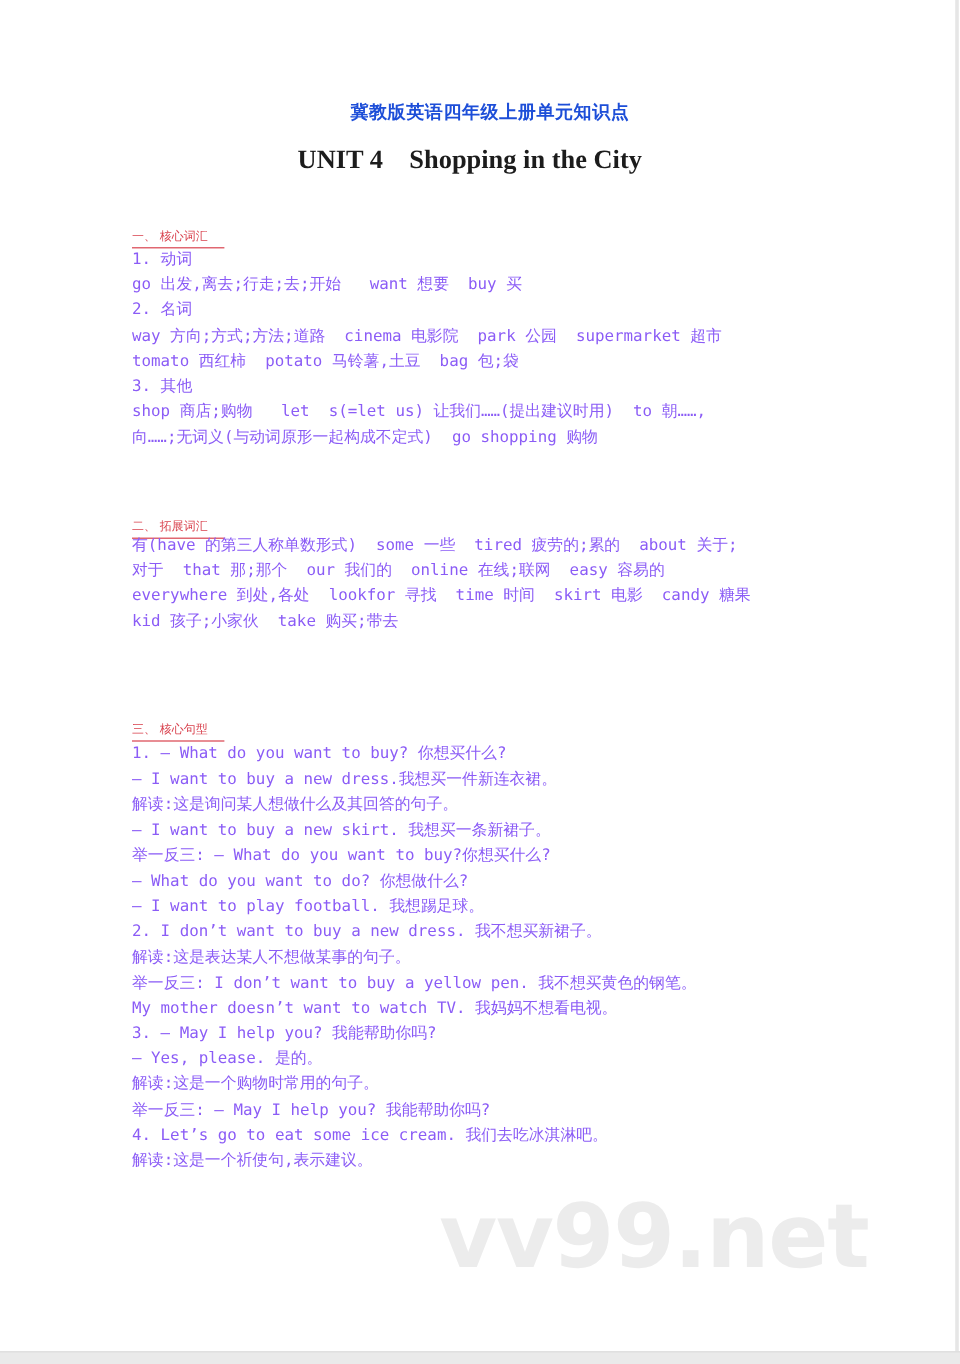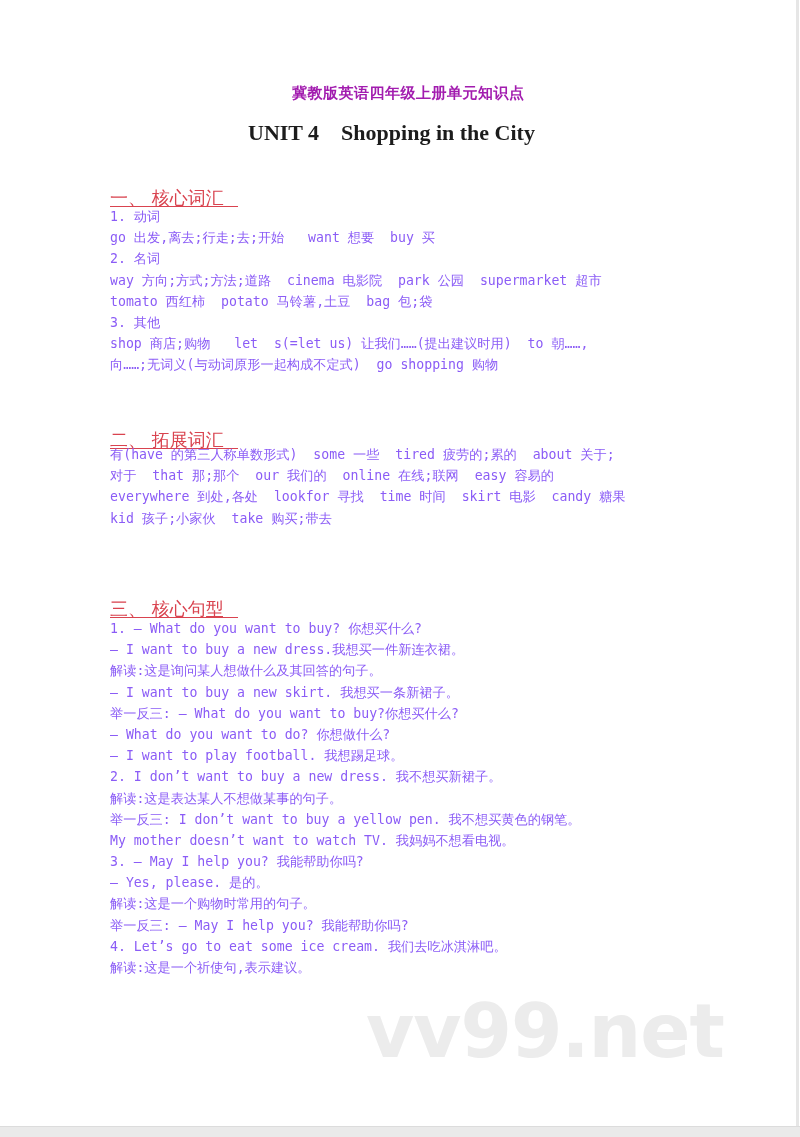--- a/index.html
+++ b/index.html
@@ -33,38 +33,38 @@
       background: #eaeaea;
       border-top: 1px solid #dcdcdc;
     }
     .subtitle {
       position: absolute;
       left: 292px;
       top: 84px;
       font-family: "DejaVu Sans", "Liberation Sans", sans-serif;
       font-weight: bold;
       font-size: 15px;
-      color: #a21caf;
+      color: #1d4ed8;
       letter-spacing: 0.5px;
     }
     .title {
       position: absolute;
       left: 248px;
       top: 120px;
       font-family: "Liberation Serif", "DejaVu Serif", serif;
       font-weight: bold;
       font-size: 22px;
       color: #1c1c1c;
       white-space: pre;
     }
     .section-head {
       position: absolute;
       left: 110px;
       font-family: "DejaVu Sans", "Liberation Sans", sans-serif;
-      font-size: 18px;
+      font-size: 10px;
       color: #d9434f;
       border-bottom: 1px solid #d9434f;
       padding-right: 14px;
       line-height: 16px;
       white-space: pre;
     }
     .lines {
       position: absolute;
       left: 110px;
       width: 580px;

